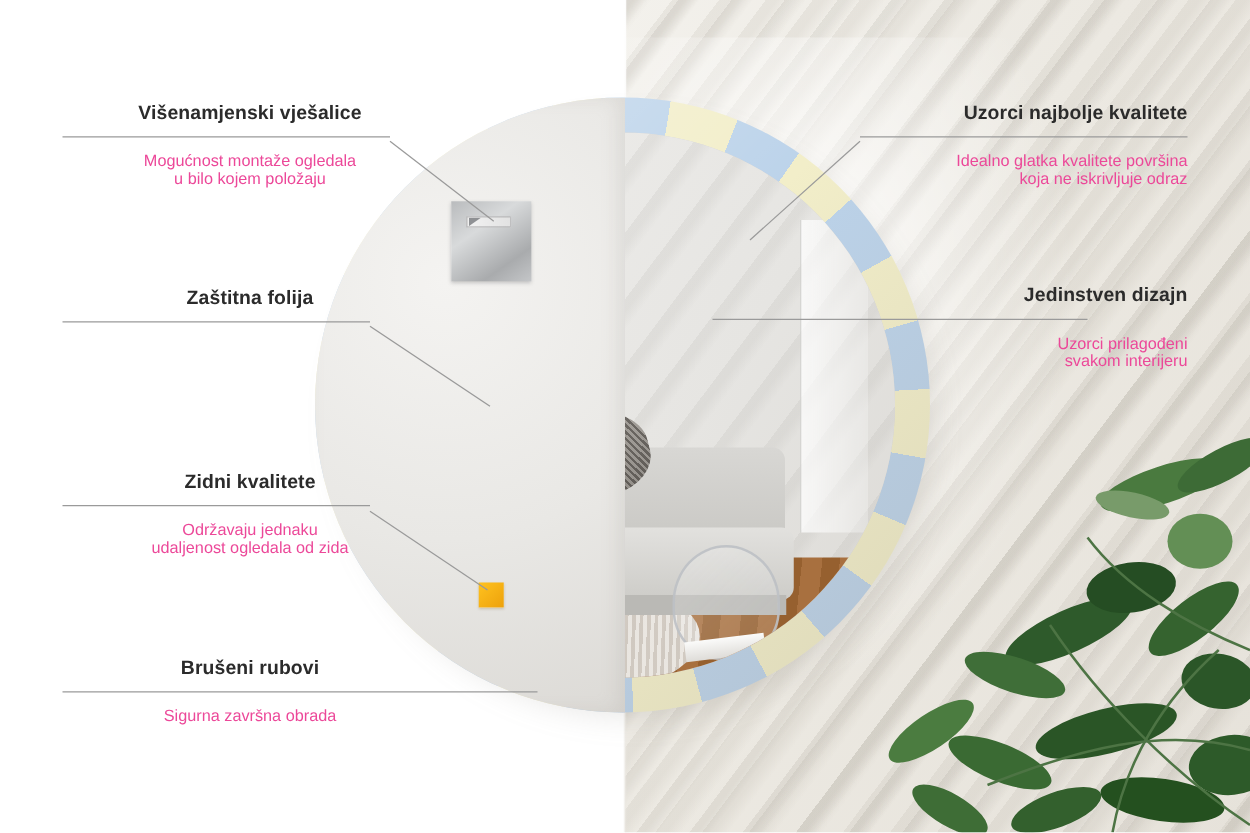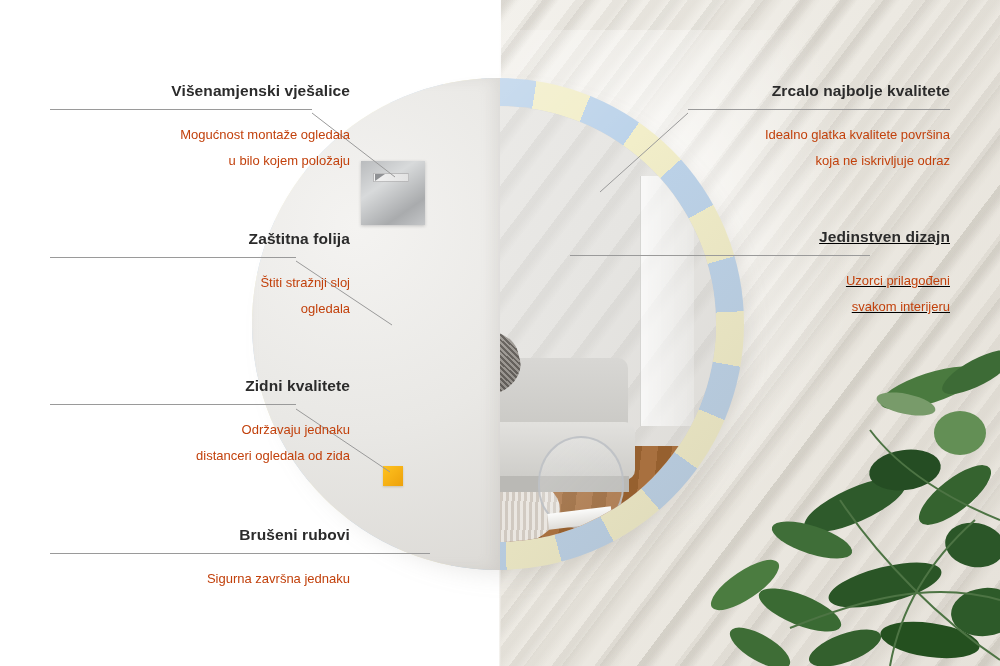--- a/index.html
+++ b/index.html
@@ -214,23 +214,23 @@
   
   .callout{ position:absolute; }
   .callout h3{
     font-size:15.5px; font-weight:bold; color:#2b2b2b;
     letter-spacing:0.1px; white-space:nowrap;
   }
   .callout .rule{
     height:1px; background:#9a9a9a; margin-top:9px; margin-bottom:12px;
   }
   .callout p{
-    font-size:13px; line-height:26px; color:#c2410c; white-space:pre-line;
-  }
-  .left-callout{ left:50px; width:300px; text-align:right; }
+    font-size:13px; line-height:14px; color:#ec4899; white-space:pre-line;
+  }
+  .left-callout{ left:50px; width:300px; text-align:center; }
   .right-callout{ right:50px; width:300px; text-align:right; }
 
   
   .leaders{ position:absolute; inset:0; pointer-events:none; }
 </style>
 </head>
 <body>
 
 <div id="stage">
 
@@ -319,44 +319,42 @@
   <div class="callout left-callout" style="top:82px;">
     <h3>Višenamjenski vješalice</h3>
     <div class="rule" style="width:262px;"></div>
     <p>Mogućnost montaže ogledala
 u bilo kojem položaju</p>
   </div>
 
   <div class="callout left-callout" style="top:230px;">
     <h3>Zaštitna folija</h3>
     <div class="rule" style="width:246px;"></div>
-    <p>Štiti stražnji sloj
-ogledala</p>
   </div>
 
   <div class="callout left-callout" style="top:377px;">
     <h3>Zidni kvalitete</h3>
     <div class="rule" style="width:246px;"></div>
     <p>Održavaju jednaku
-distanceri ogledala od zida</p>
+udaljenost ogledala od zida</p>
   </div>
 
   <div class="callout left-callout" style="top:526px;">
     <h3>Brušeni rubovi</h3>
     <div class="rule" style="width:380px;"></div>
-    <p>Sigurna završna jednaku</p>
+    <p>Sigurna završna obrada</p>
   </div>
 
   <div class="callout right-callout" style="top:82px;">
-    <h3>Zrcalo najbolje kvalitete</h3>
+    <h3>Uzorci najbolje kvalitete</h3>
     <div class="rule" style="width:262px; margin-left:38px;"></div>
     <p>Idealno glatka kvalitete površina
 koja ne iskrivljuje odraz</p>
   </div>
 
-  <div class="callout right-callout" style="top:228px;text-decoration:underline;">
+  <div class="callout right-callout" style="top:228px;">
     <h3>Jedinstven dizajn</h3>
     <div class="rule" style="width:300px; margin-left:-80px;"></div>
     <p>Uzorci prilagođeni
 svakom interijeru</p>
   </div>
 
 </div>
 
 </body></html>

